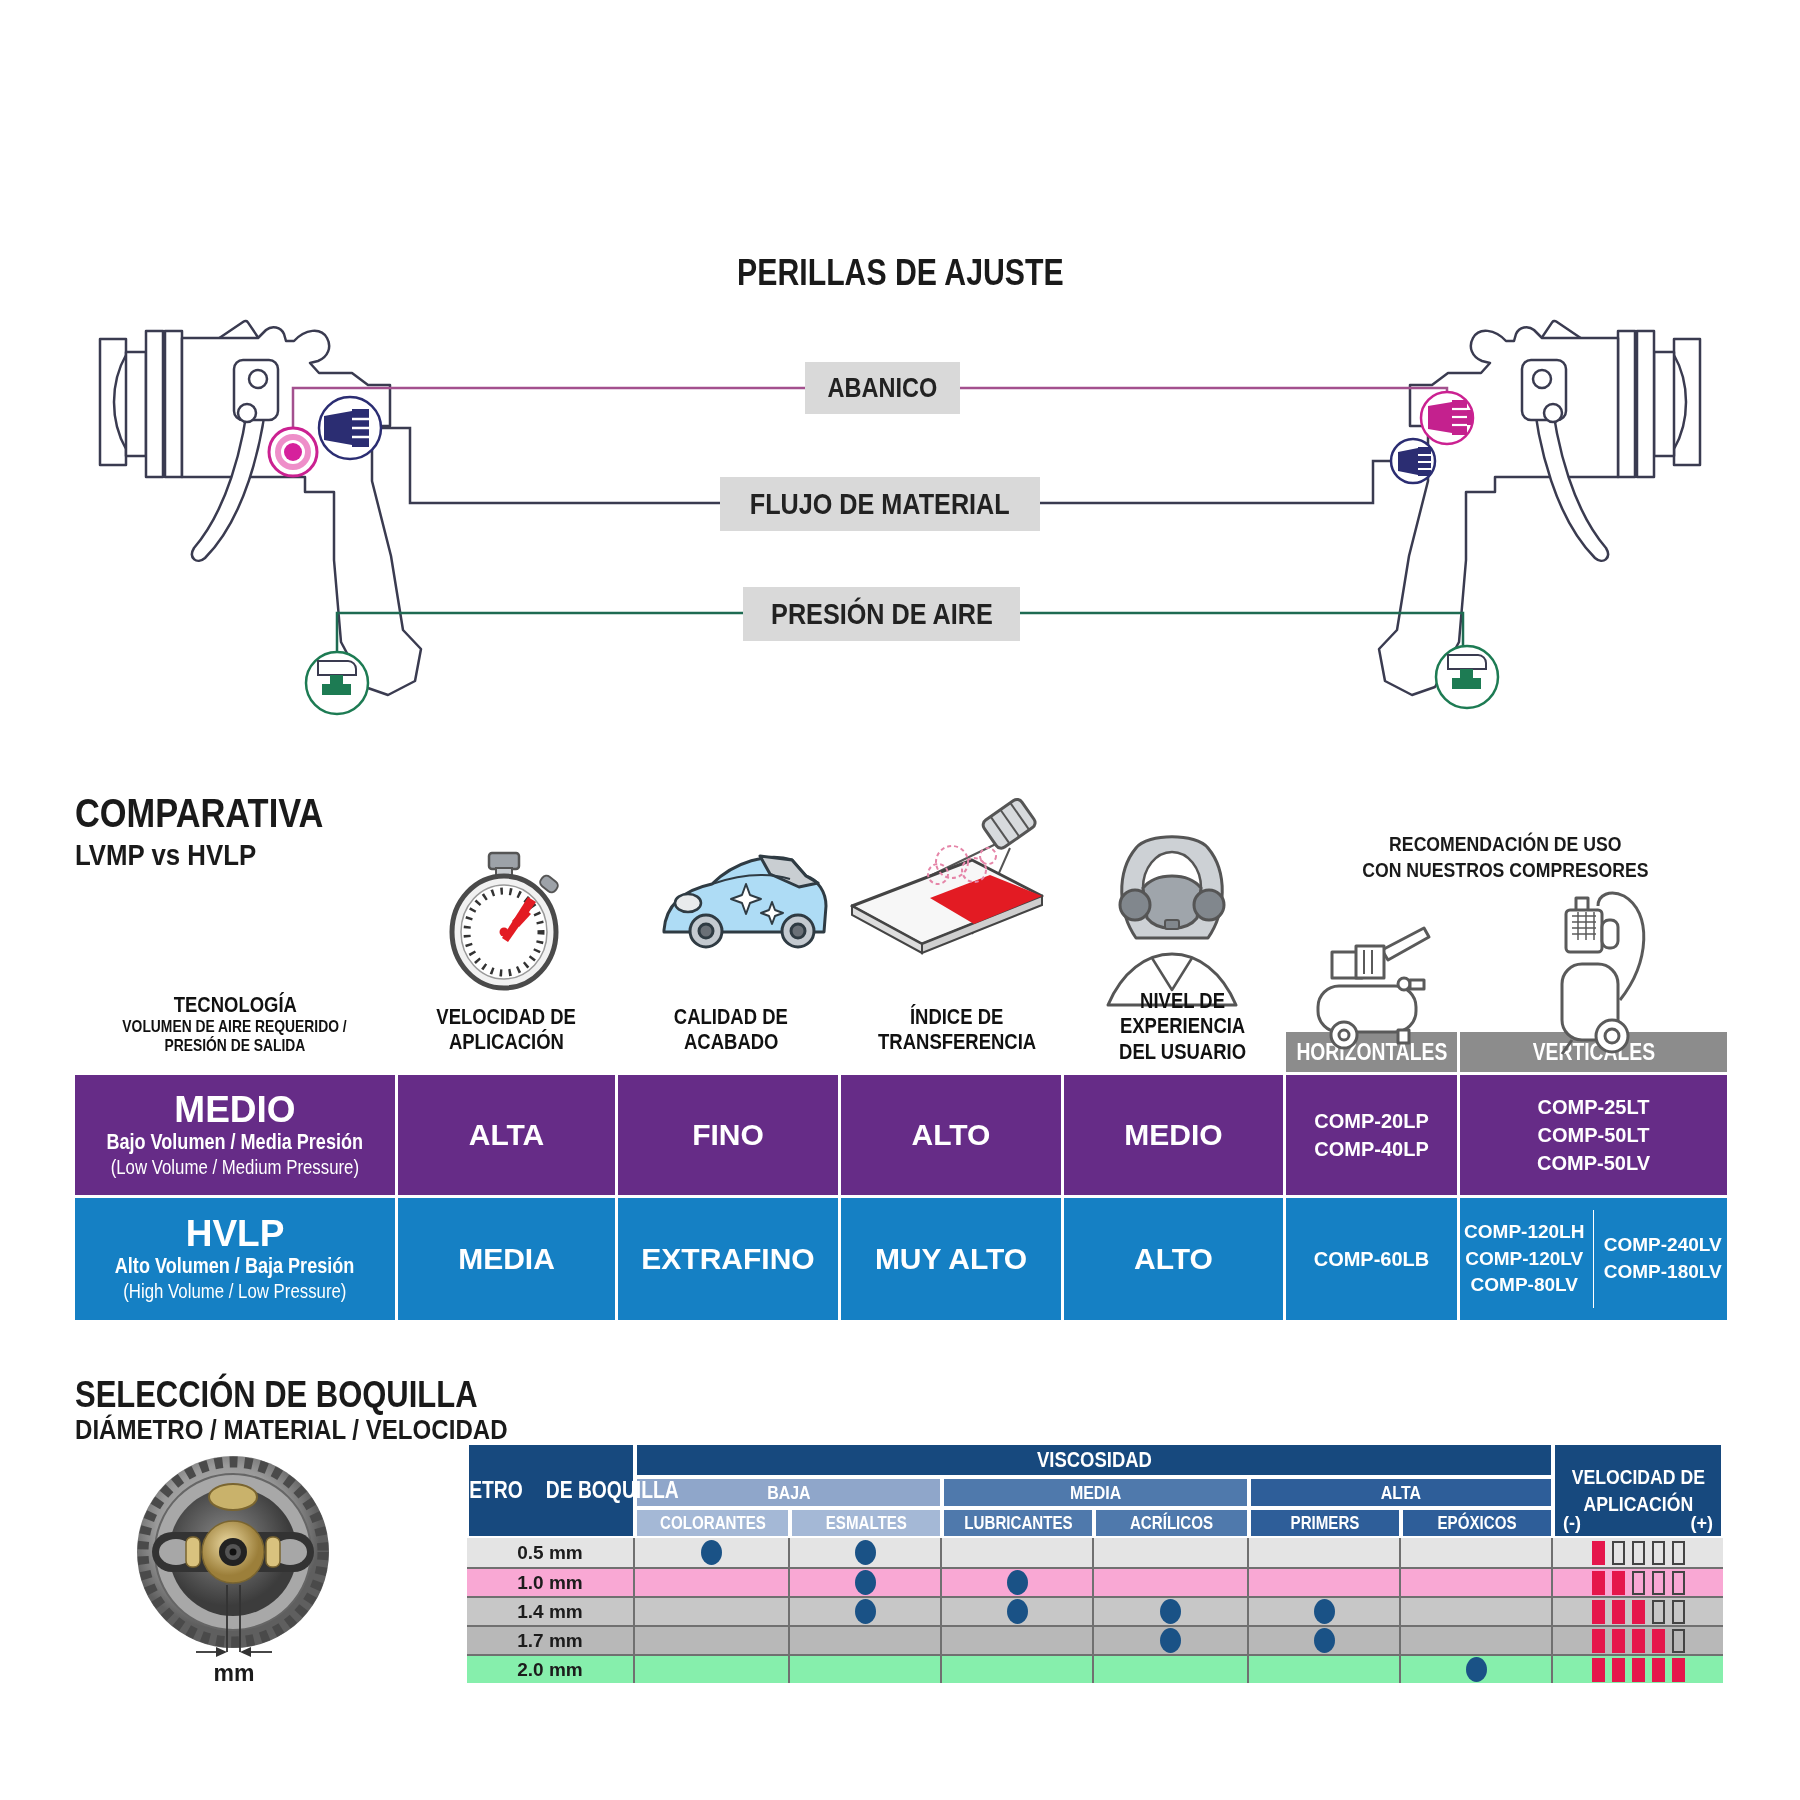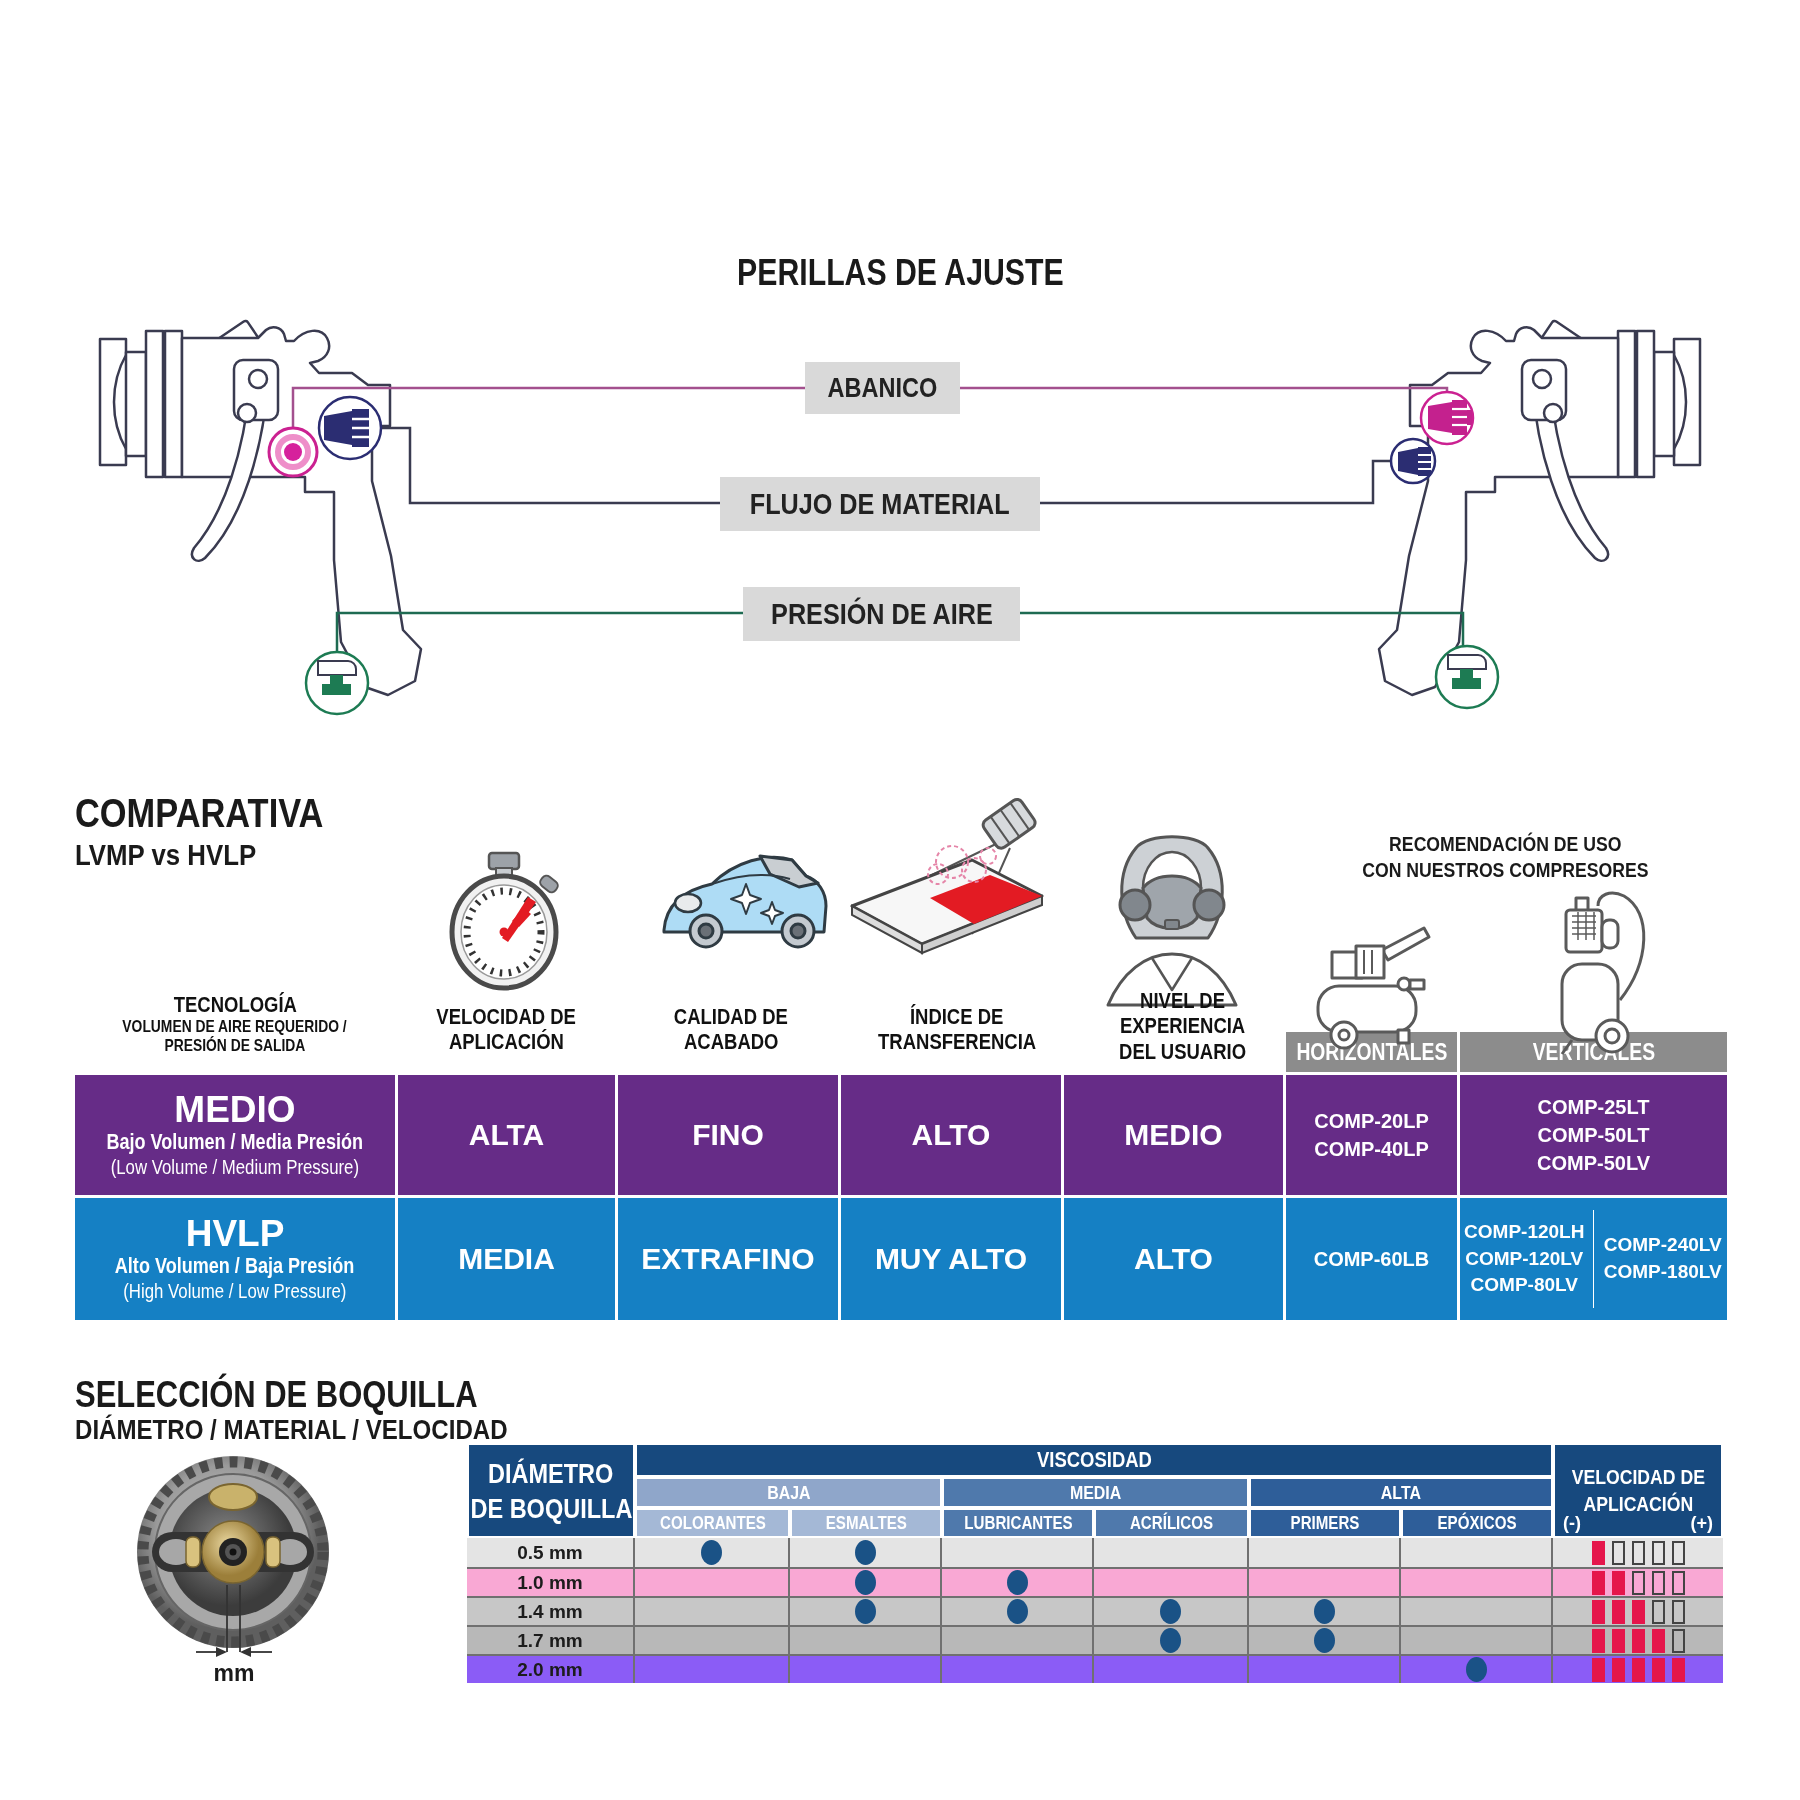--- a/index.html
+++ b/index.html
@@ -53,25 +53,25 @@
       grid-template-rows:34px 31px 30px 29px 29px 29px 29px 29px}
   .nt>div{display:flex;align-items:center;justify-content:center;text-align:center;box-sizing:border-box}
   .hnavy{background:#17497E;color:#fff;font-weight:700;border:2px solid #fff}
   .g-low{background:#8FA6CA}
   .g-mid{background:#4F79AC}
   .g-high{background:#2E5E99}
   .s-low{background:#A4B8D6}
   .ghead{color:#fff;font-weight:700;font-size:19px;border:2px solid #fff}
   .shead{color:#fff;font-weight:700;font-size:18px;border:2px solid #fff}
   .visc{font-size:22px}
-  .diamhead{flex-direction:column;font-size:28px;line-height:1.25}
+  .diamhead{flex-direction:row;font-size:23px;line-height:1.25}
   .velhead{flex-direction:column;font-size:21px;line-height:1.25;position:relative}
   .velhead .minus{position:absolute;left:8px;bottom:2px;font-size:18px}
   .velhead .plus{position:absolute;right:8px;bottom:2px;font-size:18px}
-  .rb0{background:#E4E4E4}.rb1{background:#f9a8d4}.rb2{background:#C7C7C7}.rb3{background:#B8B8B8}.rb4{background:#8b5cf6}
+  .rb0{background:#E4E4E4}.rb1{background:#f9a8d4}.rb2{background:#C7C7C7}.rb3{background:#B8B8B8}.rb4{background:#86efac}
   .bR{border-right:2px solid #707070}
   .bt{border-top:2.5px solid #707070}
   .dlabel{font-size:19px;font-weight:700;color:#1c1c1c}
   .dot{width:21px;height:25px;border-radius:50%;background:#1A5286;visibility:hidden}
   .dot.on{visibility:visible}
   .vcell{gap:7px}
   .bar{width:13px;height:24px;border:2px solid #444;box-sizing:border-box;background:transparent}
   .bar.on{background:#E5164B;border-color:#E5164B}
 
   svg.art{position:absolute;left:0;top:0;z-index:1}

